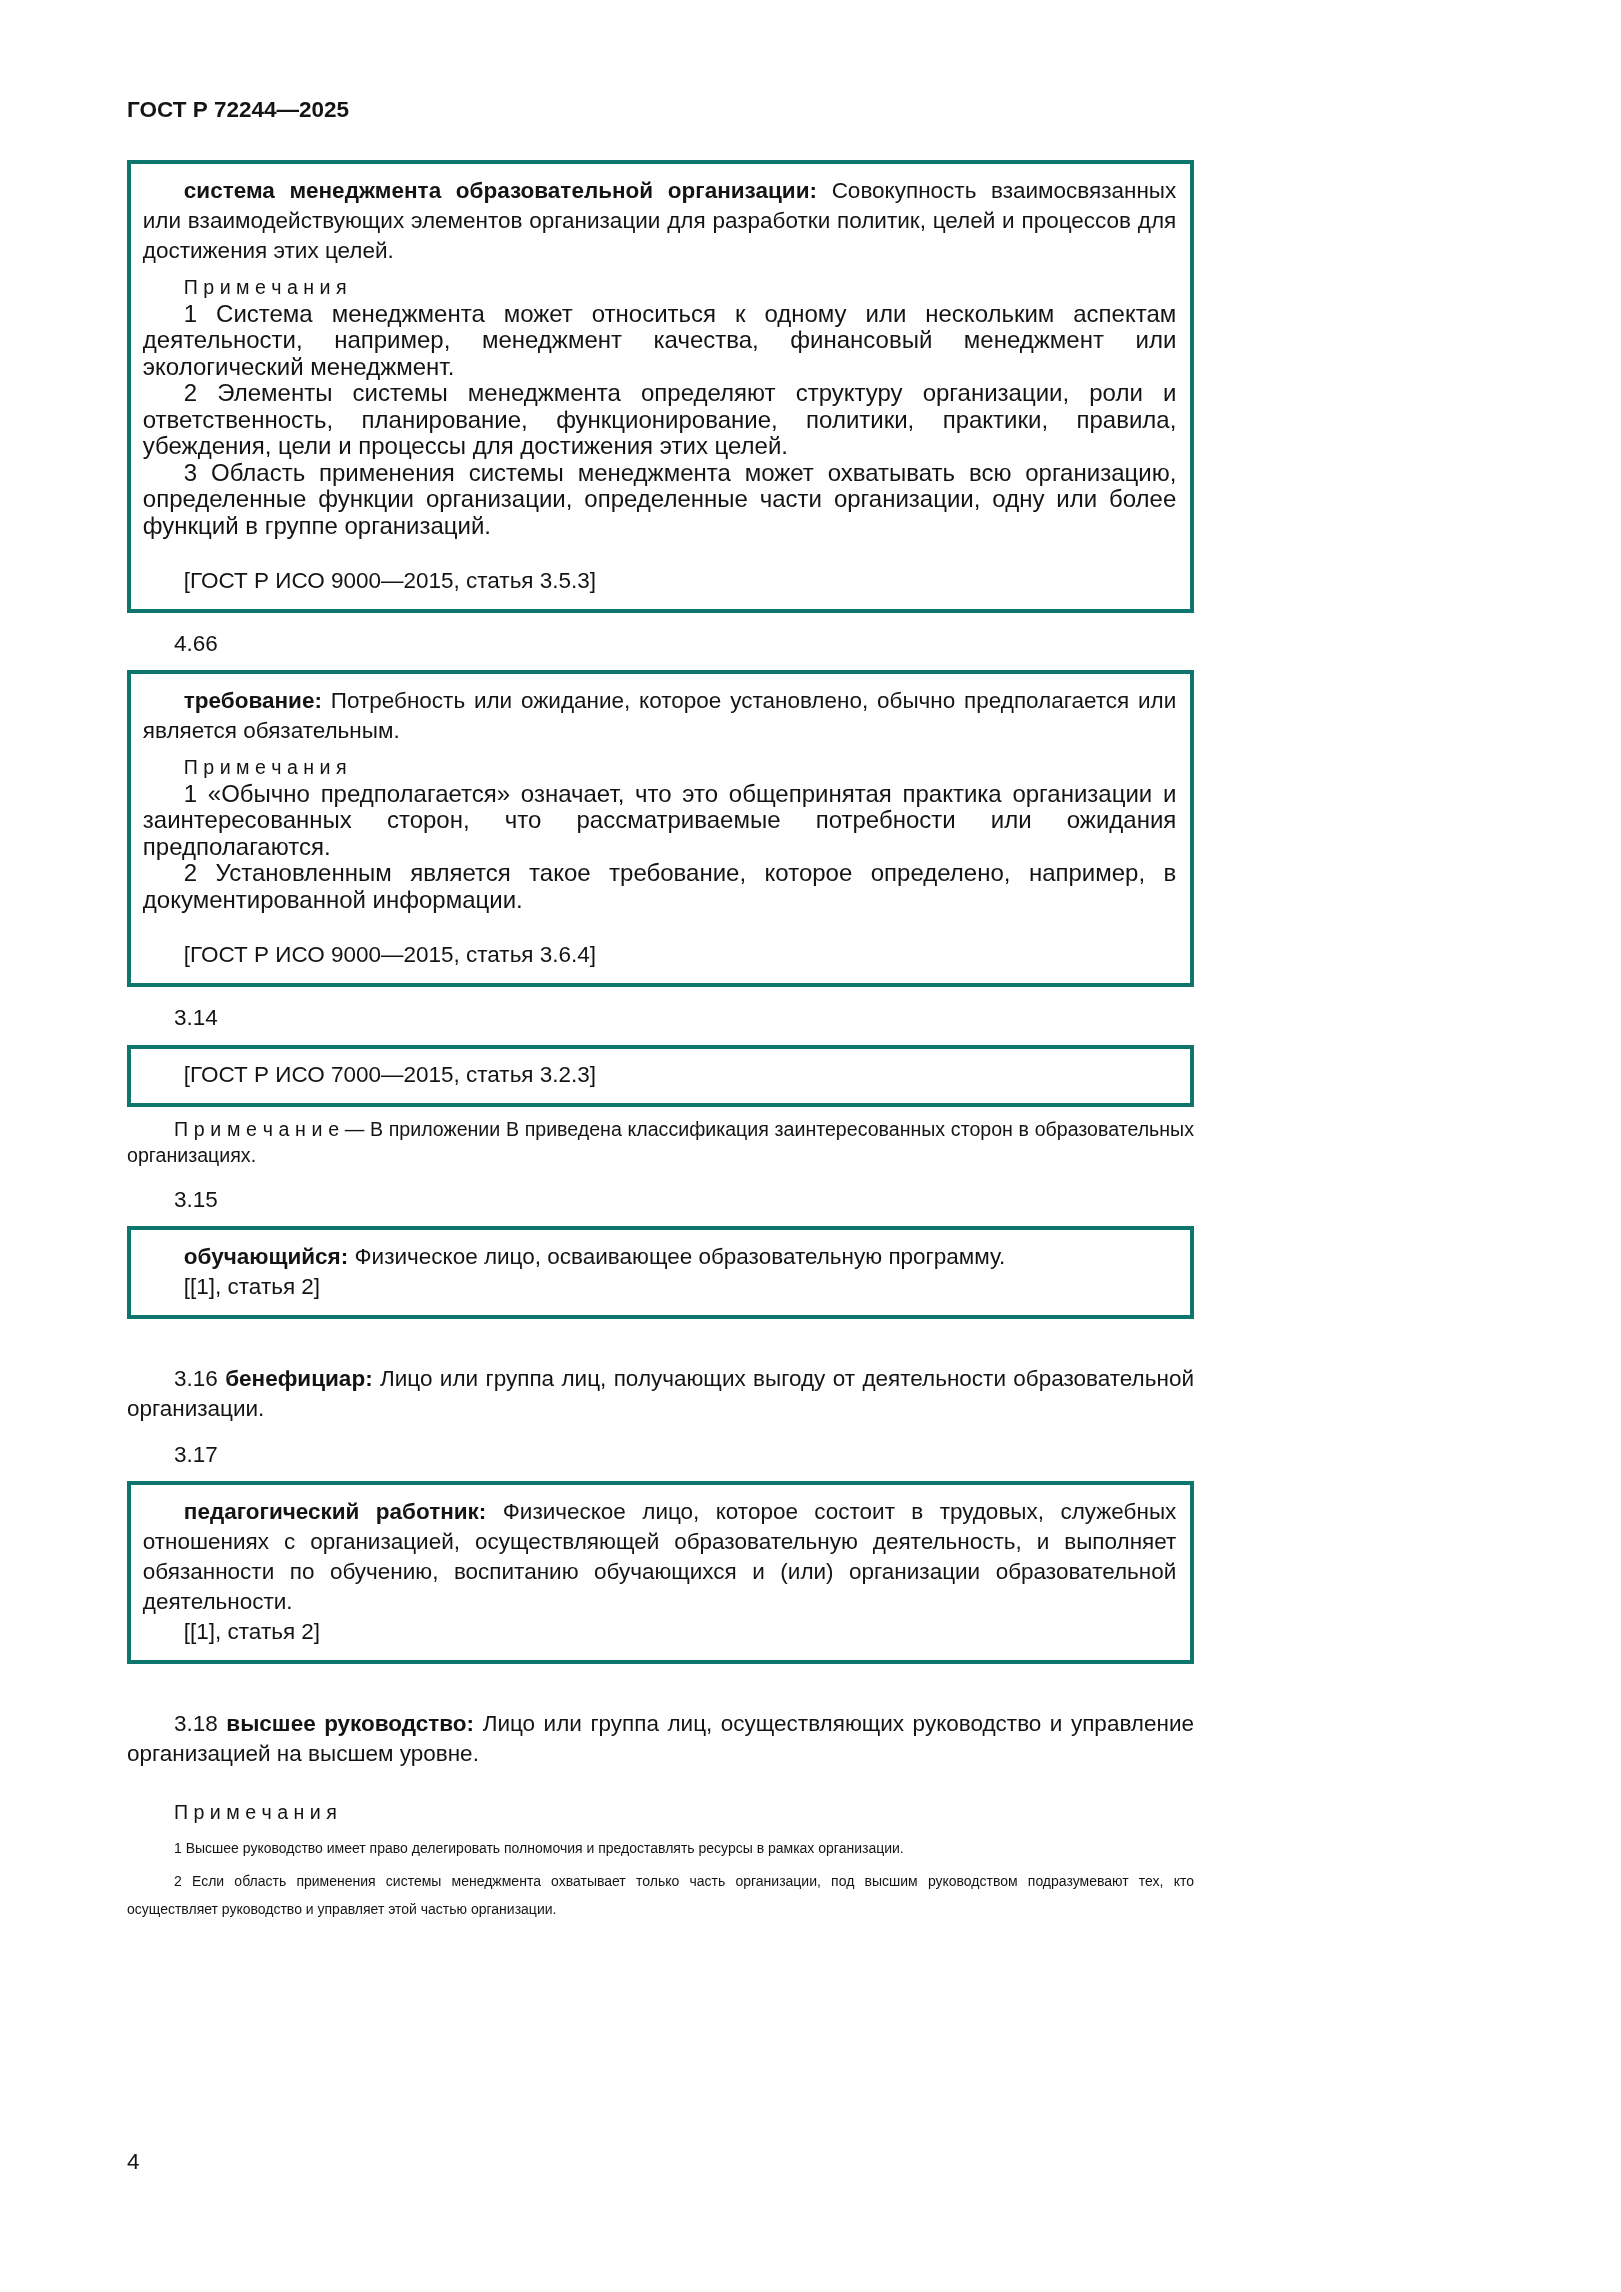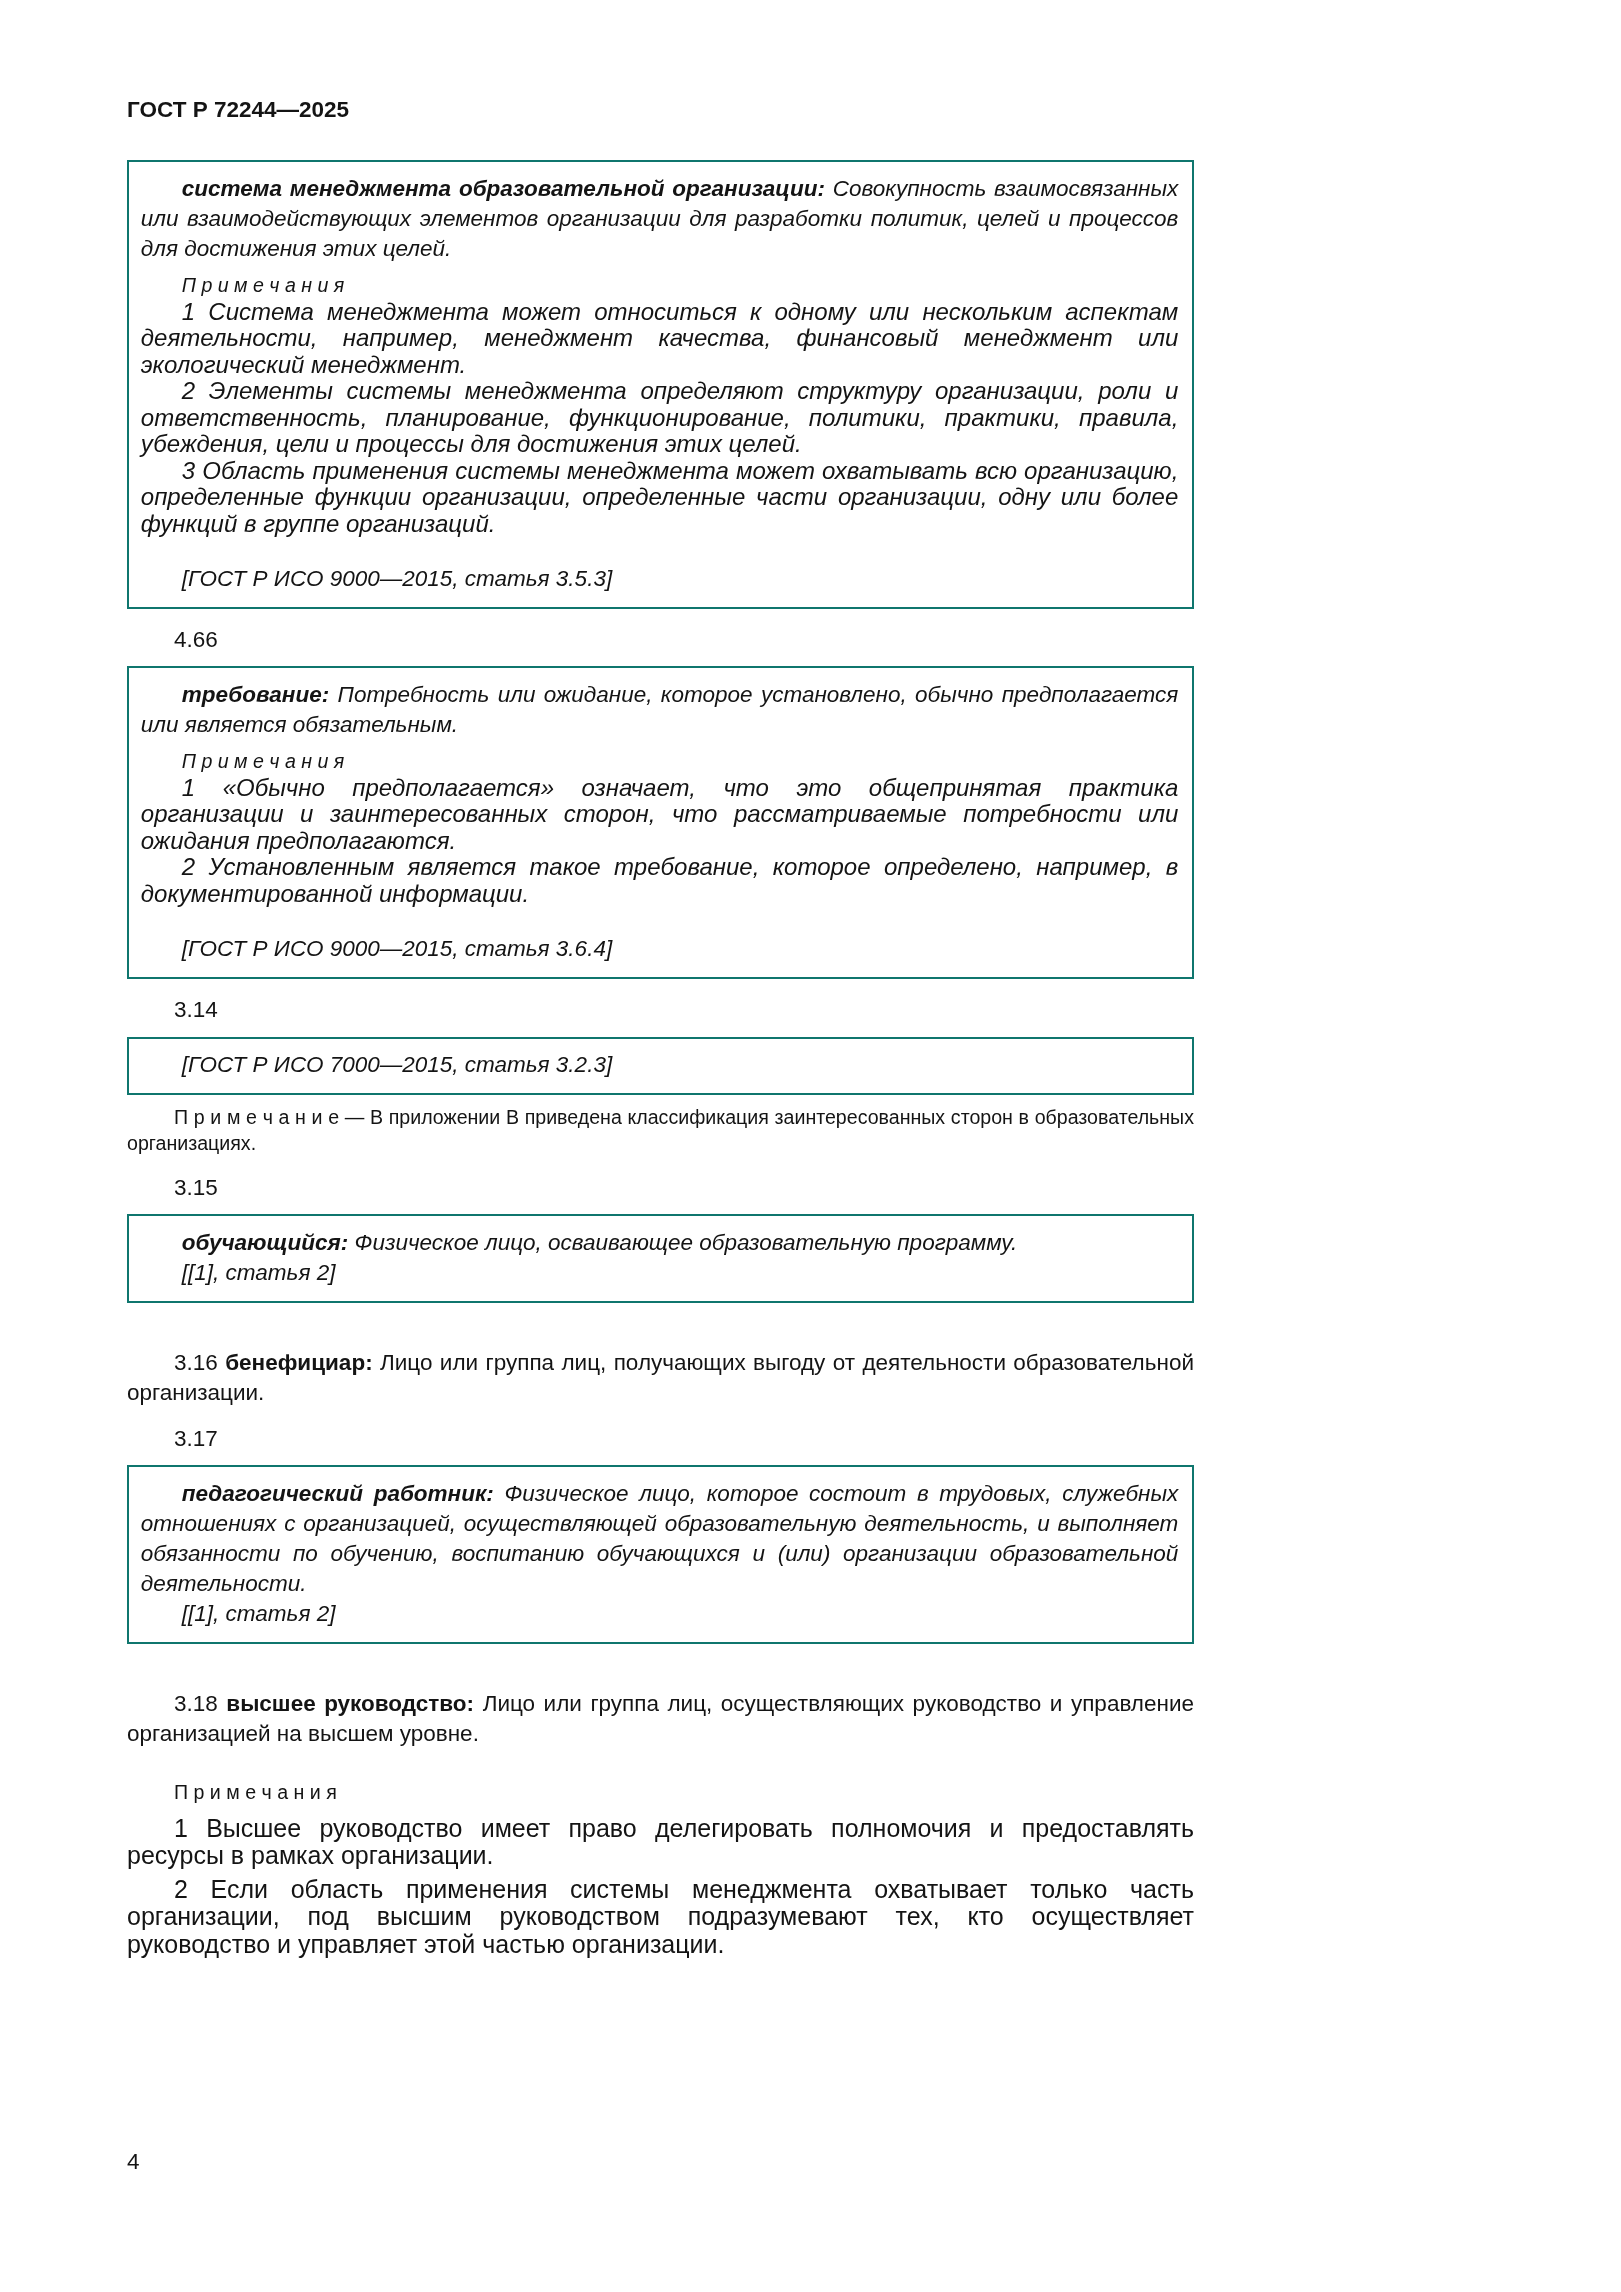--- a/index.html
+++ b/index.html
@@ -23,23 +23,22 @@
     line-height: 27.4px;
     margin-bottom: 37px;
   }
   .sec-num {
     font-size: 22.5px;
     line-height: 29px;
     text-indent: 47px;
     margin: 15.7px 0 12.7px 0;
   }
   .defbox {
-    border: 2px solid #0f766e;
+    border: 4px solid #0f766e;
     padding: 11.8px 13.7px 13.7px 11.8px;
-    font-style: italic;
   }
   .body-p {
     font-size: 22.5px;
     line-height: 30px;
     text-align: justify;
     text-indent: 47px;
   }
   .defbox .body-p { text-indent: 41px; }
   .term { font-weight: bold; }
   .notes-label {
@@ -70,21 +69,21 @@
   }
   .mt-lg { margin-top: 45px; }
   .notes-label-out {
     font-size: 19.6px;
     line-height: 25.5px;
     text-indent: 47px;
     margin-top: 31px;
     margin-bottom: 9.8px;
   }
   .note-out {
-    font-size: 25px;
+    font-size: 14px;
     line-height: 27.4px;
     text-align: justify;
     text-indent: 47px;
     margin-top: 5.9px;
   }
   .page-number {
     position: absolute;
     left: 127px;
     top: 2148px;
     font-size: 22.5px;

